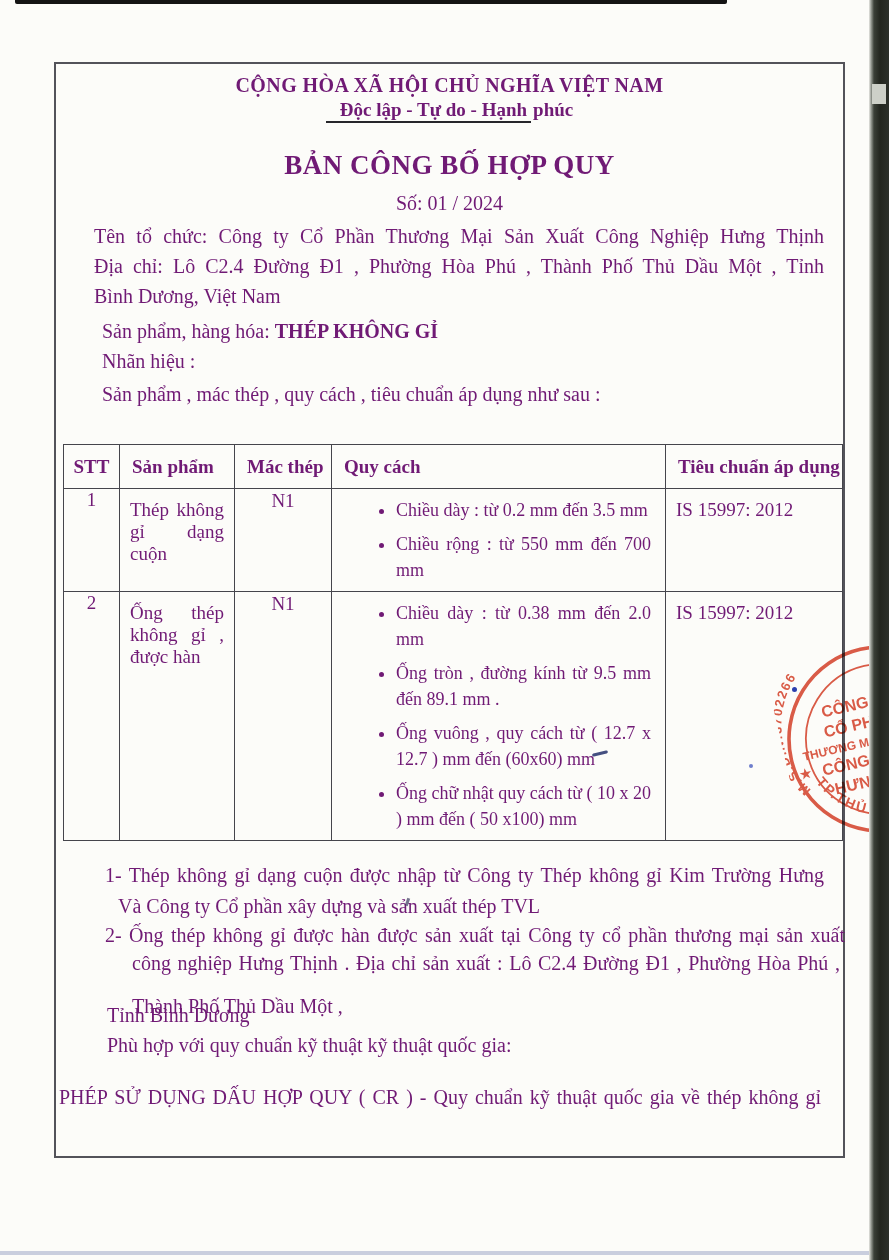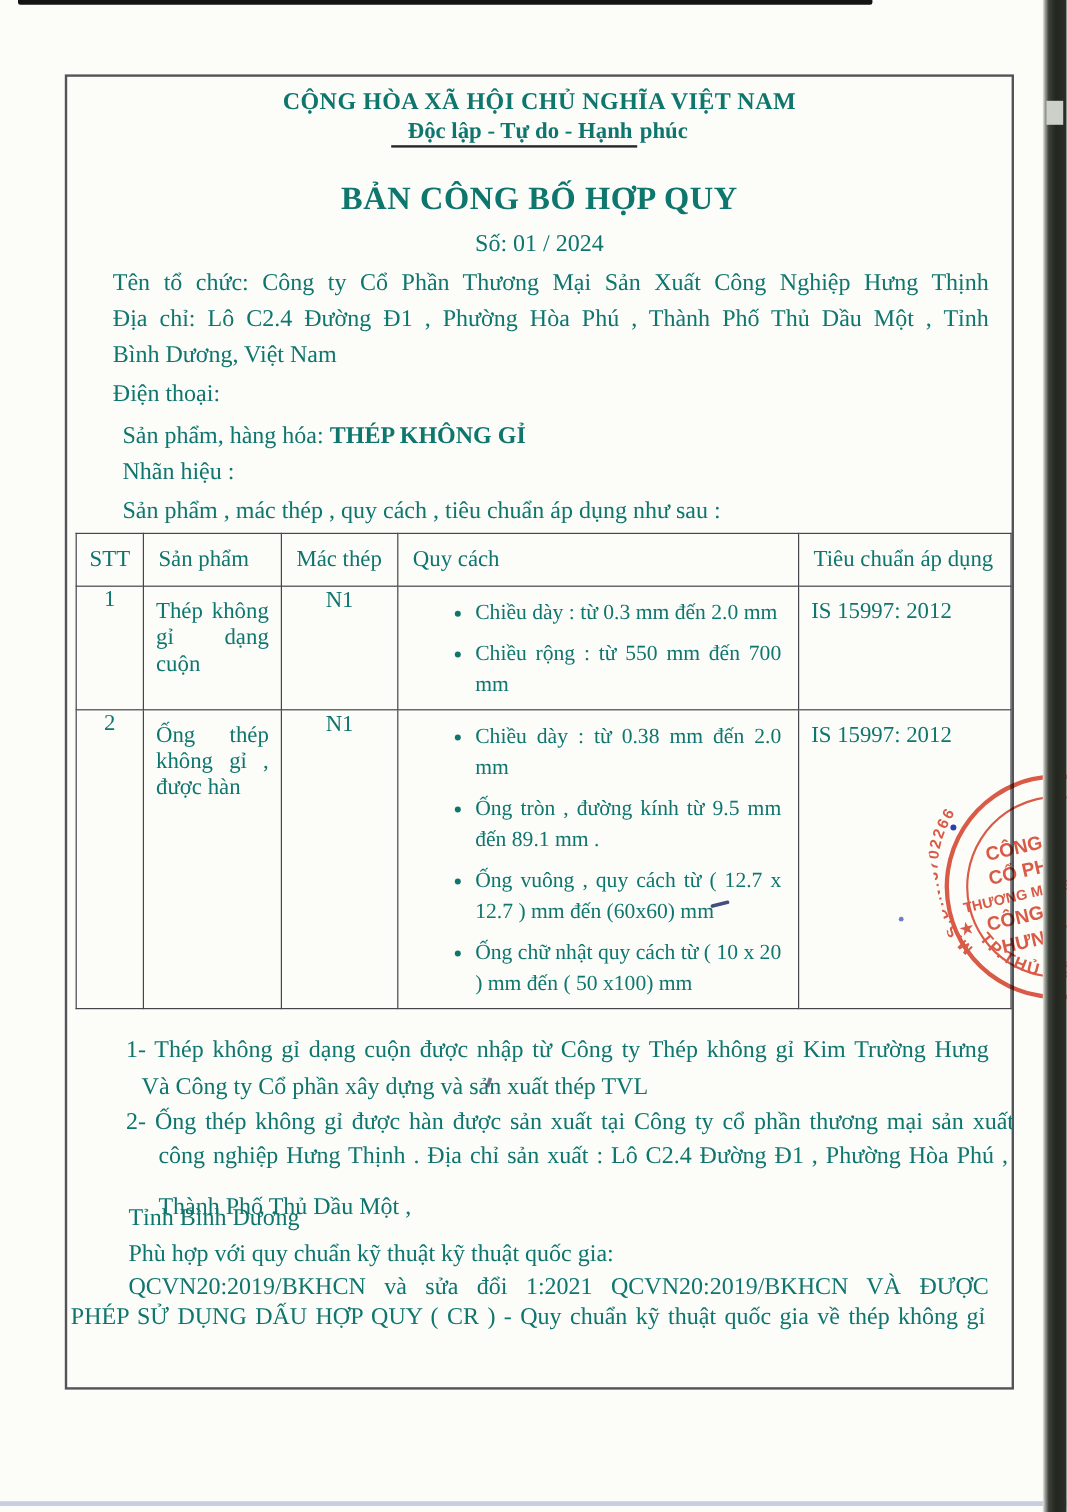--- a/index.html
+++ b/index.html
@@ -1,20 +1,20 @@
 <!DOCTYPE html>
 <html><head>
 <meta charset="utf-8">
 <style>
   html,body{margin:0;padding:0;background:#ffffff;}
   .scan{
     position:relative;width:889px;height:1260px;overflow:hidden;
     background:#fcfcf9;
     font-family:"Liberation Serif","DejaVu Serif",serif;
-    color:#0f766e;
+    color:#701a75;
   }
   
   .top-edge{position:absolute;left:15px;top:0;width:712px;height:4px;background:#141414;border-radius:0 0 2px 2px;z-index:4;}
   .right-strip{position:absolute;top:0;left:869px;width:20px;height:1260px;z-index:5;
     background:linear-gradient(90deg,#e8e8e4 0px,#9a9e96 2px,#3a3f37 5px,#23261f 11px,#2c302a 20px);}
   .right-strip .notch{position:absolute;left:3px;top:84px;width:14px;height:20px;background:#cdd0c8;}
   .bottom-edge{position:absolute;left:0;top:1251px;width:889px;height:4px;background:#c9cede;z-index:4;}
 
   
   .frame{position:absolute;left:54px;top:62px;width:791px;height:1096px;
@@ -32,21 +32,21 @@
   .info p{margin:0;}
   .jl{text-align:justify;text-align-last:justify;white-space:nowrap;}
   .phone{margin-top:2px !important;}
   .prod{margin-top:5px !important;padding-left:8px;}
   .brand{padding-left:8px;}
   .intro{margin-top:3px !important;padding-left:8px;}
 
   table.spec{position:absolute;left:7px;top:380px;width:779px;border-collapse:collapse;table-layout:fixed;
     font-size:19px;}
   table.spec th,table.spec td{border:1.6px solid #45454c;box-sizing:border-box;font-weight:normal;}
-  table.spec th{height:44px;text-align:left;padding:0 0 0 12px;vertical-align:middle;}
+  table.spec th{height:44px;text-align:left;padding:0 0 0 12px;vertical-align:middle;font-weight:bold;}
   table.spec th.c,table.spec td.c{text-align:center;padding:0;}
   table.spec td{vertical-align:top;}
   tr.r1{height:95px;} tr.r2{height:234px;}
   td.prodcell{padding:10px 10px 0 10px;text-align:justify;}
   td.gradecell{text-align:center;margin-left:20px;}
   td.speccell{padding:8px 0 0 0;}
   td.speccell ul{margin:0;padding:0 14px 0 64px;list-style:disc;}
   td.speccell li{font-size:18px;line-height:26px;text-align:justify;margin-bottom:8px;}
   td.stdcell{padding:10px 8px 0 10px;}
 
@@ -89,21 +89,20 @@
     <div class="center nat-title">CỘNG HÒA XÃ HỘI CHỦ NGHĨA VIỆT NAM</div>
     <div class="center doc-title">BẢN CÔNG BỐ HỢP QUY</div>
 
     <div class="center motto"><span class="u">Độc lập - Tự do - Hạnh</span><span class="tail">phúc</span></div>
     <div class="center doc-num">Số: 01 / 2024</div>
 
     <div class="info">
       <p class="jl">Tên tổ chức: Công ty Cổ Phần Thương Mại Sản Xuất Công Nghiệp Hưng Thịnh</p>
       <p class="jl">Địa chỉ: Lô C2.4 Đường Đ1 , Phường Hòa Phú , Thành Phố Thủ Dầu Một , Tỉnh</p>
       <p>Bình Dương, Việt Nam</p>
-      <p class="phone">Điện thoại:</p>
       <p class="prod"><span>Sản phẩm, hàng hóa: </span><b>THÉP KHÔNG GỈ</b></p>
       <p class="brand">Nhãn hiệu :</p>
       <p class="intro">Sản phẩm , mác thép , quy cách , tiêu chuẩn áp dụng như sau :</p>
     </div>
 
     <table class="spec">
       <colgroup>
         <col style="width:56px">
           <col style="width:115px">
           <col style="width:97px">
@@ -117,21 +116,21 @@
         <th>Mác thép</th>
         <th>Quy cách</th>
         <th>Tiêu chuẩn áp dụng</th>
       </tr>
       <tr class="r1">
         <td class="c">1</td>
         <td class="prodcell">Thép không gỉ dạng cuộn</td>
         <td class="gradecell">N1</td>
         <td class="speccell">
           <ul>
-            <li>Chiều dày : từ 0.3 mm đến 2.0 mm</li>
+            <li>Chiều dày : từ 0.2 mm đến 3.5 mm</li>
             <li>Chiều rộng : từ 550 mm đến 700 mm</li>
           </ul>
         </td>
         <td class="stdcell">IS 15997: 2012</td>
       </tr>
       <tr class="r2">
         <td class="c">2</td>
         <td class="prodcell">Ống thép không gỉ , được hàn</td>
         <td class="gradecell">N1</td>
         <td class="speccell">
@@ -147,21 +146,20 @@
     </tbody>
       </table>
 
     <div class="note n1 jl">1-  Thép không gỉ dạng cuộn được nhập từ Công ty Thép không gỉ Kim Trường Hưng</div>
     <div class="note n2">Và Công ty Cổ phần xây dựng và sản xuất thép TVL</div>
     <div class="note n3 jl">2-  Ống thép không gỉ được hàn được sản xuất tại Công ty cổ phần thương mại sản xuất</div>
     <div class="note n4 jl">công nghiệp Hưng Thịnh . Địa chỉ sản xuất : Lô C2.4 Đường Đ1 , Phường Hòa Phú ,</div>
     <div class="note n5">Thành Phố Thủ Dầu Một ,</div>
     <div class="note n6">Tỉnh Bình Dương</div>
     <div class="note n7">Phù hợp với quy chuẩn kỹ thuật kỹ thuật quốc gia:</div>
-    <div class="note n8">QCVN20:2019/BKHCN và sửa đổi 1:2021 QCVN20:2019/BKHCN VÀ ĐƯỢC</div>
     <div class="note n9 jl">PHÉP SỬ DỤNG DẤU HỢP QUY ( CR ) -  Quy chuẩn kỹ thuật quốc gia về thép không gỉ</div>
 
   </div>
 
   <svg class="stamp" viewBox="0 0 196 196" aria-hidden="true">
     <circle cx="98" cy="98" r="92" fill="none" stroke="#d7452e" stroke-width="3.6"></circle>
     <circle cx="98" cy="98" r="75" fill="none" stroke="#d7452e" stroke-width="1.8"></circle>
     <defs>
       <path id="arcT" d="M 22,136 A 83,83 0 0 1 152,26" fill="none"></path>
       <path id="arcB" d="M 22,118 A 80,80 0 0 0 174,118" fill="none"></path>

